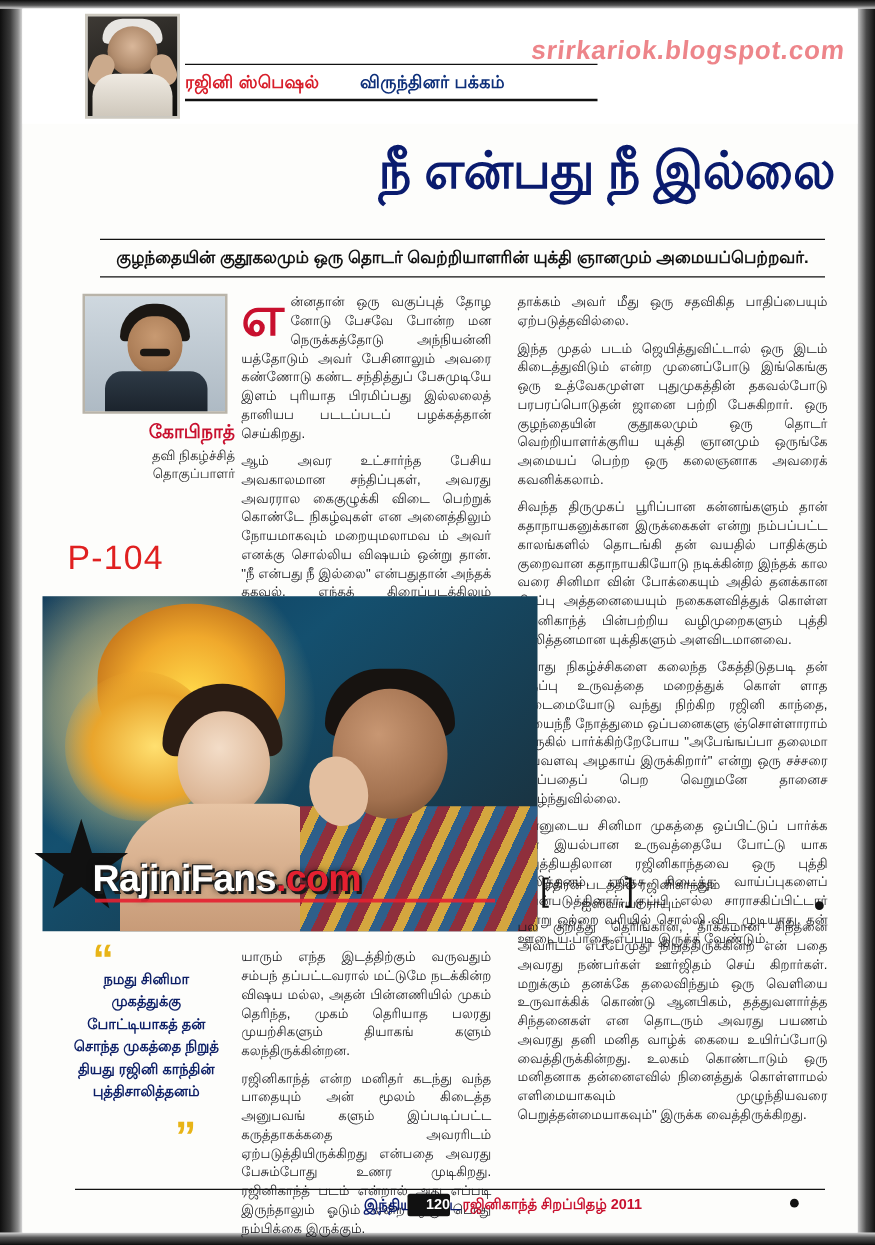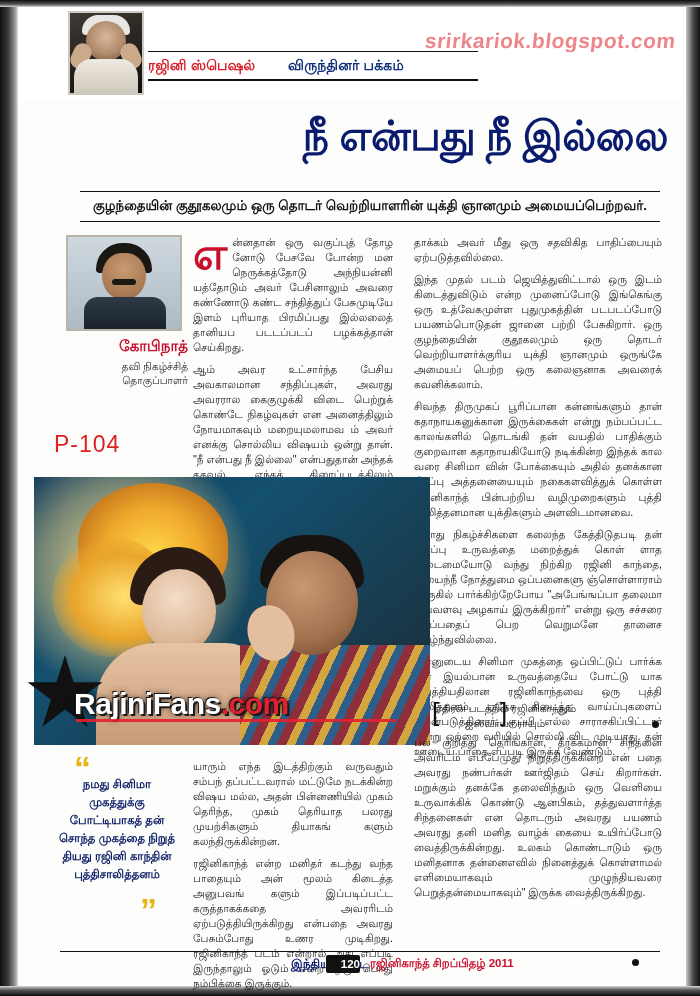--- a/index.html
+++ b/index.html
@@ -83,21 +83,21 @@
   }
   .author-photo .ahair{position:absolute;left:28px;top:6px;width:56px;height:30px;border-radius:28px 28px 4px 4px;background:#1b1713;}
   .author-photo .aface{position:absolute;left:34px;top:16px;width:44px;height:46px;border-radius:22px/26px;background:radial-gradient(circle at 50% 35%,#c89a72 0%,#a87a54 70%,#7b5536 100%);}
   .author-photo .amous{position:absolute;left:44px;top:42px;width:24px;height:6px;border-radius:3px;background:#1b1713;}
   .author-photo .abody{position:absolute;left:16px;top:60px;width:82px;height:34px;border-radius:14px 14px 0 0;background:linear-gradient(180deg,#2e3a46 0%,#1a222b 100%);}
   .author-name{text-align:right;font-size:15px;font-weight:bold;color:#c8102e;margin-top:6px;}
   .author-role{text-align:right;font-size:10.5px;color:#222;line-height:1.35;margin-top:2px;}
 
   .pnum{
     position:absolute;left:36px;top:424px;
-    font-size:23px;color:#e02020;font-weight:normal;letter-spacing:1px;
+    font-size:27px;color:#e02020;font-weight:normal;letter-spacing:1px;
   }
 
   
   .col{
     position:absolute;
     font-size:10.6px;line-height:1.42;color:#15151a;text-align:justify;
     font-family:"Liberation Sans",sans-serif;
   }
   .col p{margin:0 0 7px 0;}
   .col1{left:175px;top:228px;width:200px;}
@@ -227,21 +227,21 @@
 
     <div class="pnum">P-104</div>
 
     <div class="col col1">
       <p><span class="dropcap">எ</span><span>ன்னதான் ஒரு வகுப்புத் தோழ னோடு பேசவே போன்ற மன நெருக்கத்தோடு அந்நியன்னி யத்தோடும் அவர் பேசினாலும் அவரை கண்ணோடு கண்ட சந்தித்துப் பேசுமுடியே இளம் புரியாத பிரமிப்பது இல்லலைத் தானியப படடப்படப் பழக்கத்தான் செய்கிறது.</span></p>
       <p>ஆம் அவர உட்சார்ந்த பேசிய அவகாலமான சந்திப்புகள், அவரது அவரரால கைகுழுக்கி விடை பெற்றுக் கொண்டே நிகழ்வுகள் என அனைத்திலும் நோயமாகவும் மறையுமலாமவ ம் அவர் எனக்கு சொல்லிய விஷயம் ஒன்று தான். "நீ என்பது நீ இல்லை" என்பதுதான் அந்தக் தகவல். எந்தத் திரைப்படத்திலும் வார்த்தைகளை அவர் சொன்னதாக எனக்கு ஞாபகம் இல்லை. ஆனாலும் அவருடைய அந்தச் சிறந்த பஞ்ச் டயலாக்காக நான் அதைப் பார்க்கிறேன்.</p>
     </div>
 
     <div class="col col2">
       <p>தாக்கம் அவர் மீது ஒரு சதவிகித பாதிப்பையும் ஏற்படுத்தவில்லை.</p>
-      <p>இந்த முதல் படம் ஜெயித்துவிட்டால் ஒரு இடம் கிடைத்துவிடும் என்ற முனைப்போடு இங்கெங்கு ஒரு உத்வேகமுள்ள புதுமுகத்தின் படபடப்போடு பயணம்பொடுதன் ஜானை பற்றி பேசுகிறார். ஒரு குழந்தையின் குதூகலமும் ஒரு தொடர் வெற்றியாளர்க்குரிய யுக்தி ஞானமும் ஒருங்கே அமையப் பெற்ற ஒரு கலைஞனாக அவரைக் கவனிக்கலாம்.</p>
+      <p>இந்த முதல் படம் ஜெயித்துவிட்டால் ஒரு இடம் கிடைத்துவிடும் என்ற முனைப்போடு இங்கெங்கு ஒரு உத்வேகமுள்ள புதுமுகத்தின் தகவல்போடு பரபரப்பொடுதன் ஜானை பற்றி பேசுகிறார். ஒரு குழந்தையின் குதூகலமும் ஒரு தொடர் வெற்றியாளர்க்குரிய யுக்தி ஞானமும் ஒருங்கே அமையப் பெற்ற ஒரு கலைஞனாக அவரைக் கவனிக்கலாம்.</p>
       <p>சிவந்த திருமுகப் பூரிப்பான கன்னங்களும் தான் கதாநாயகனுக்கான இருக்கைகள் என்று நம்பப்பட்ட காலங்களில் தொடங்கி தன் வயதில் பாதிக்கும் குறைவான கதாநாயகியோடு நடிக்கின்ற இந்தக் கால வரை சினிமா வின் போக்கையும் அதில் தனக்கான நிரப்பு அத்தனையையும் நகைகளவித்துக் கொள்ள ரஜினிகாந்த் பின்பற்றிய வழிமுறைகளும் புத்தி சாலித்தனமான யுக்திகளும் அளவிடமானவை.</p>
       <p>பொது நிகழ்ச்சிகளை கலைந்த கேத்திடுதபடி தன் கருப்பு உருவத்தை மறைத்துக் கொள் ளாத உடைமையோடு வந்து நிற்கிற ரஜினி காந்தை, இயைந்நீ நோத்துமை ஒப்பனைகளு ஞ்சொள்ளாராம் அருகில் பார்க்கிற்றேபோய "அபேங்ஙப்பா தலைமா எவ்வளவு அழகாய் இருக்கிறார்" என்று ஒரு சச்சரை புரிப்பதைப் பெற வெறுமனே தானைச நிகழ்ந்துவில்லை.</p>
       <p>தன்னுடைய சினிமா முகத்தை ஒப்பிட்டுப் பார்க்க தன் இயல்பான உருவத்தையே போட்டு யாக நிறுத்தியதிலான ரஜினிகாந்தவை ஒரு புத்தி சாலித்தனம். ஏதேச கிடைத்த வாய்ப்புகளைப் பயன்படுத்தினார், குப்பி எல்ல சாராசகிப்பிட்டார் என்று ஒற்றை வரியில் சொல்லி விட முடியாது. தன் ஊடைய பாதை எப்படி இருக்க வேண்டும்.</p>
     </div>
     <div class="bullet-dot"></div>
 
     <div class="photo">
       <div class="ph-glow"></div>
       <div class="feather"></div>
       <div class="feather2"></div>

